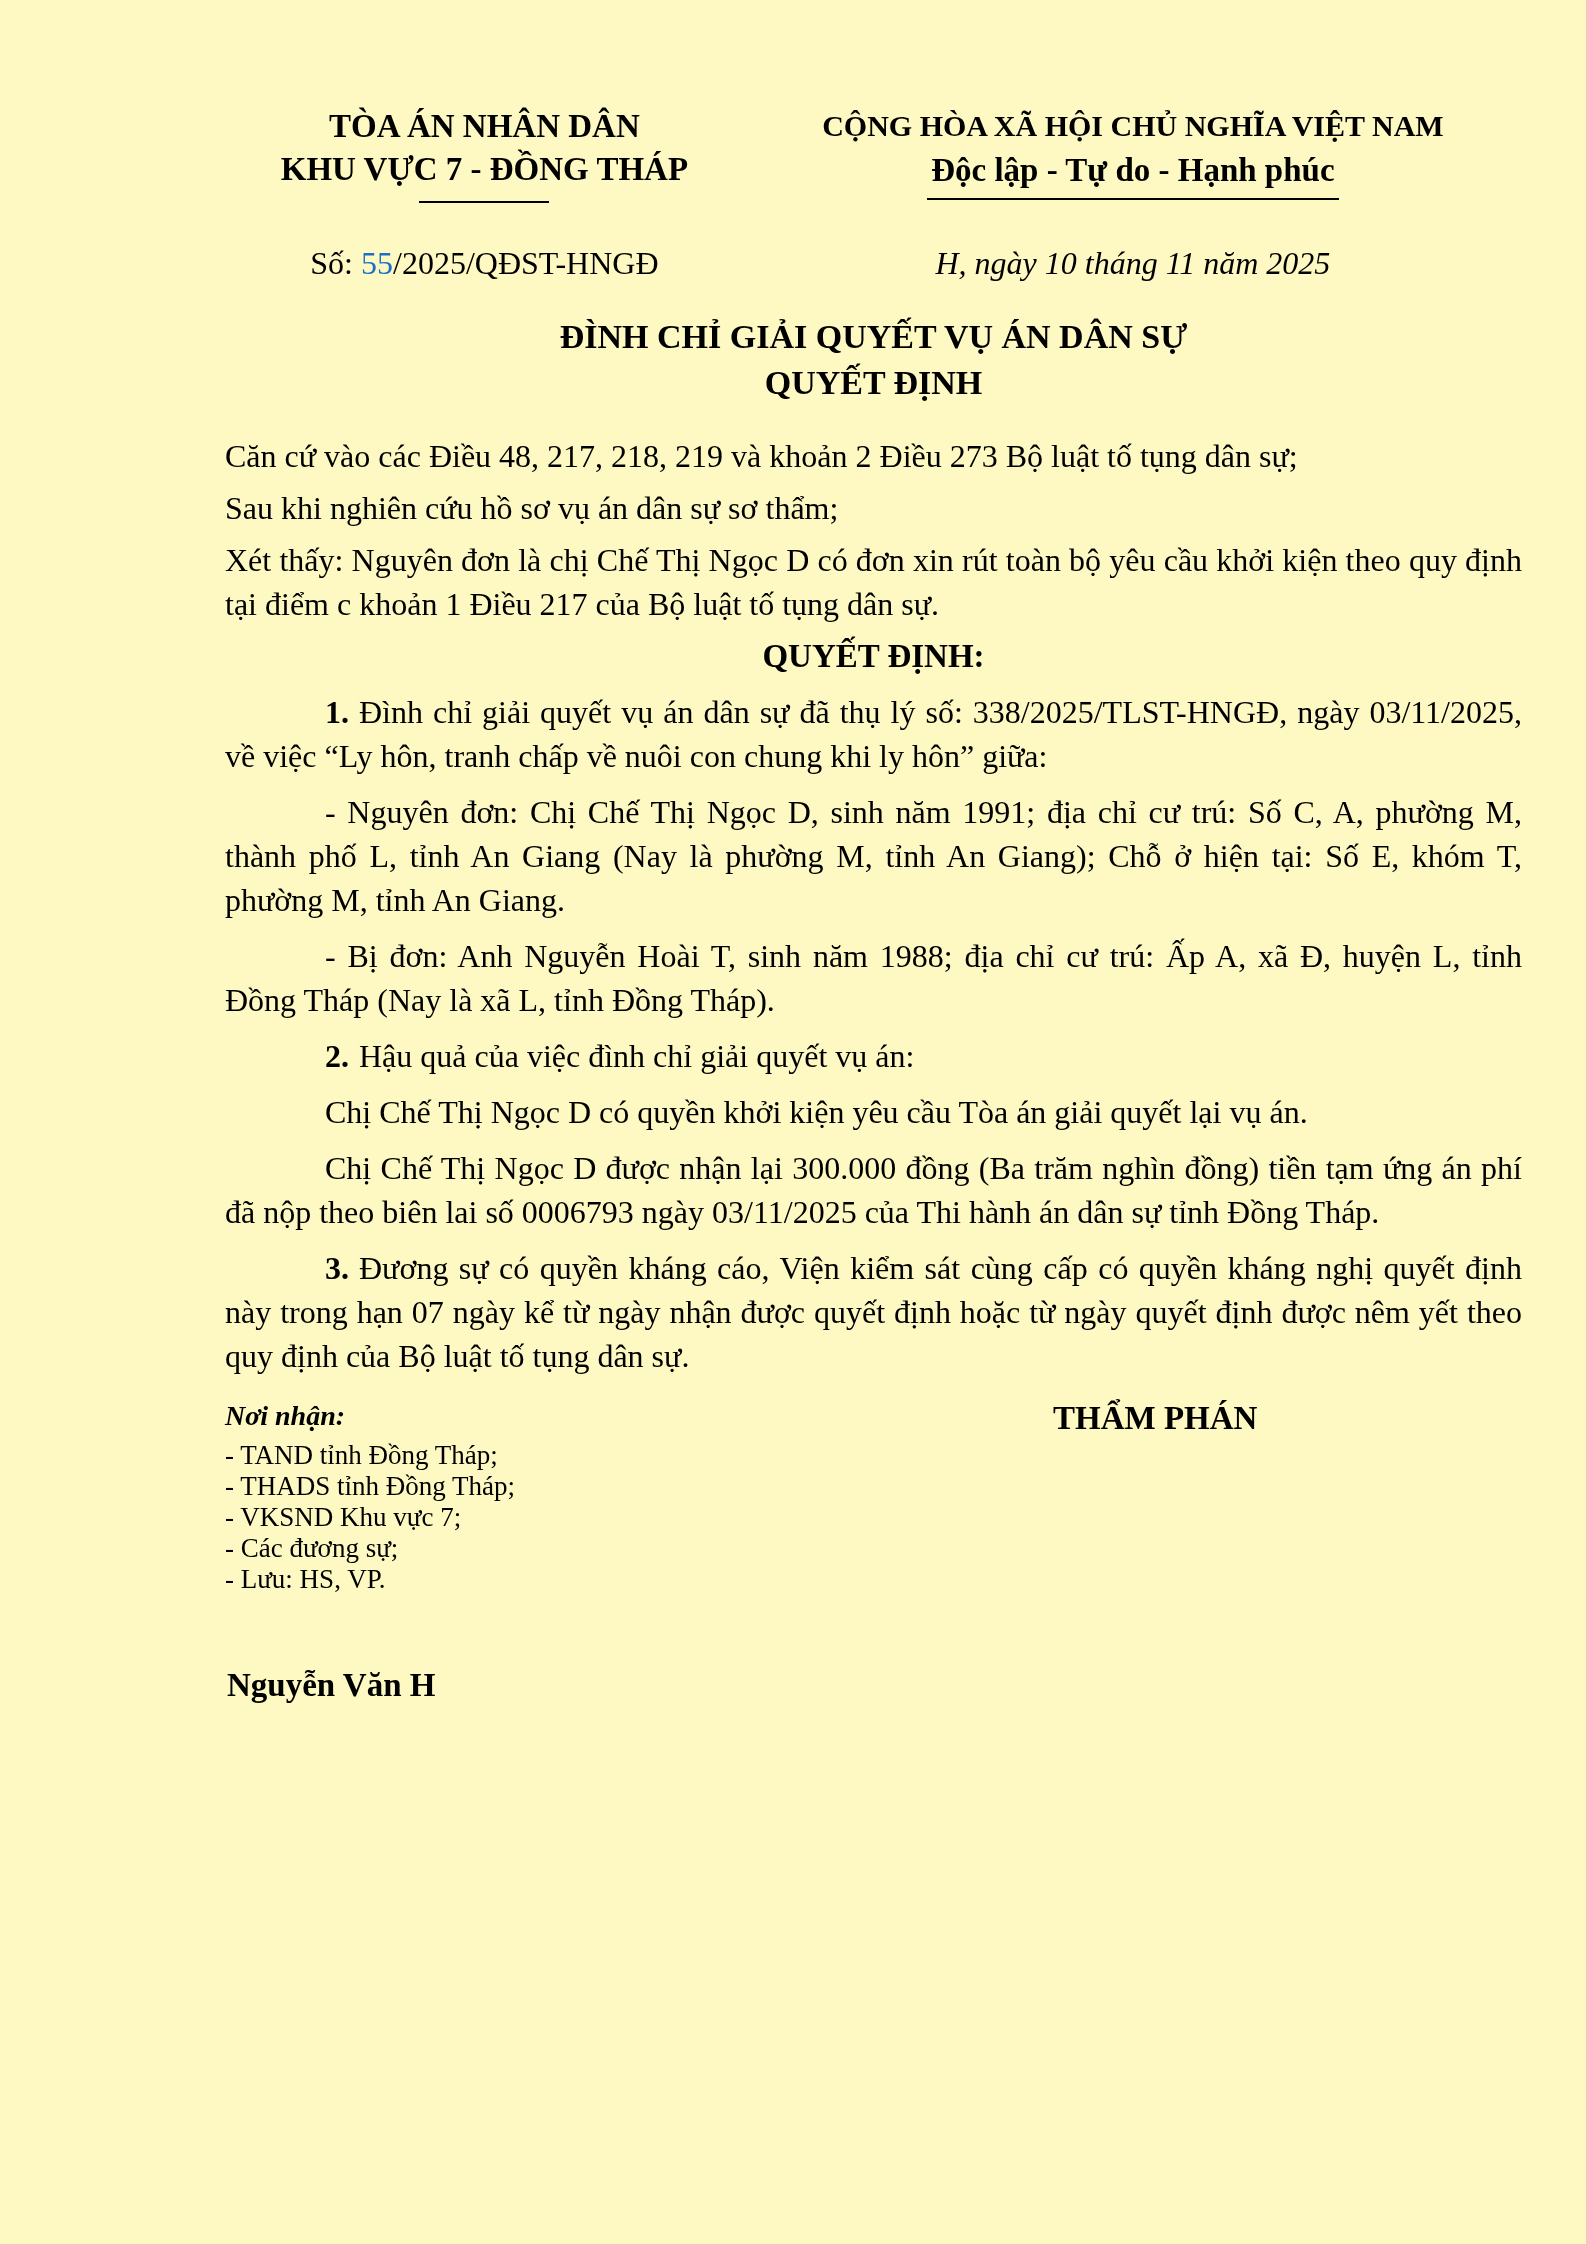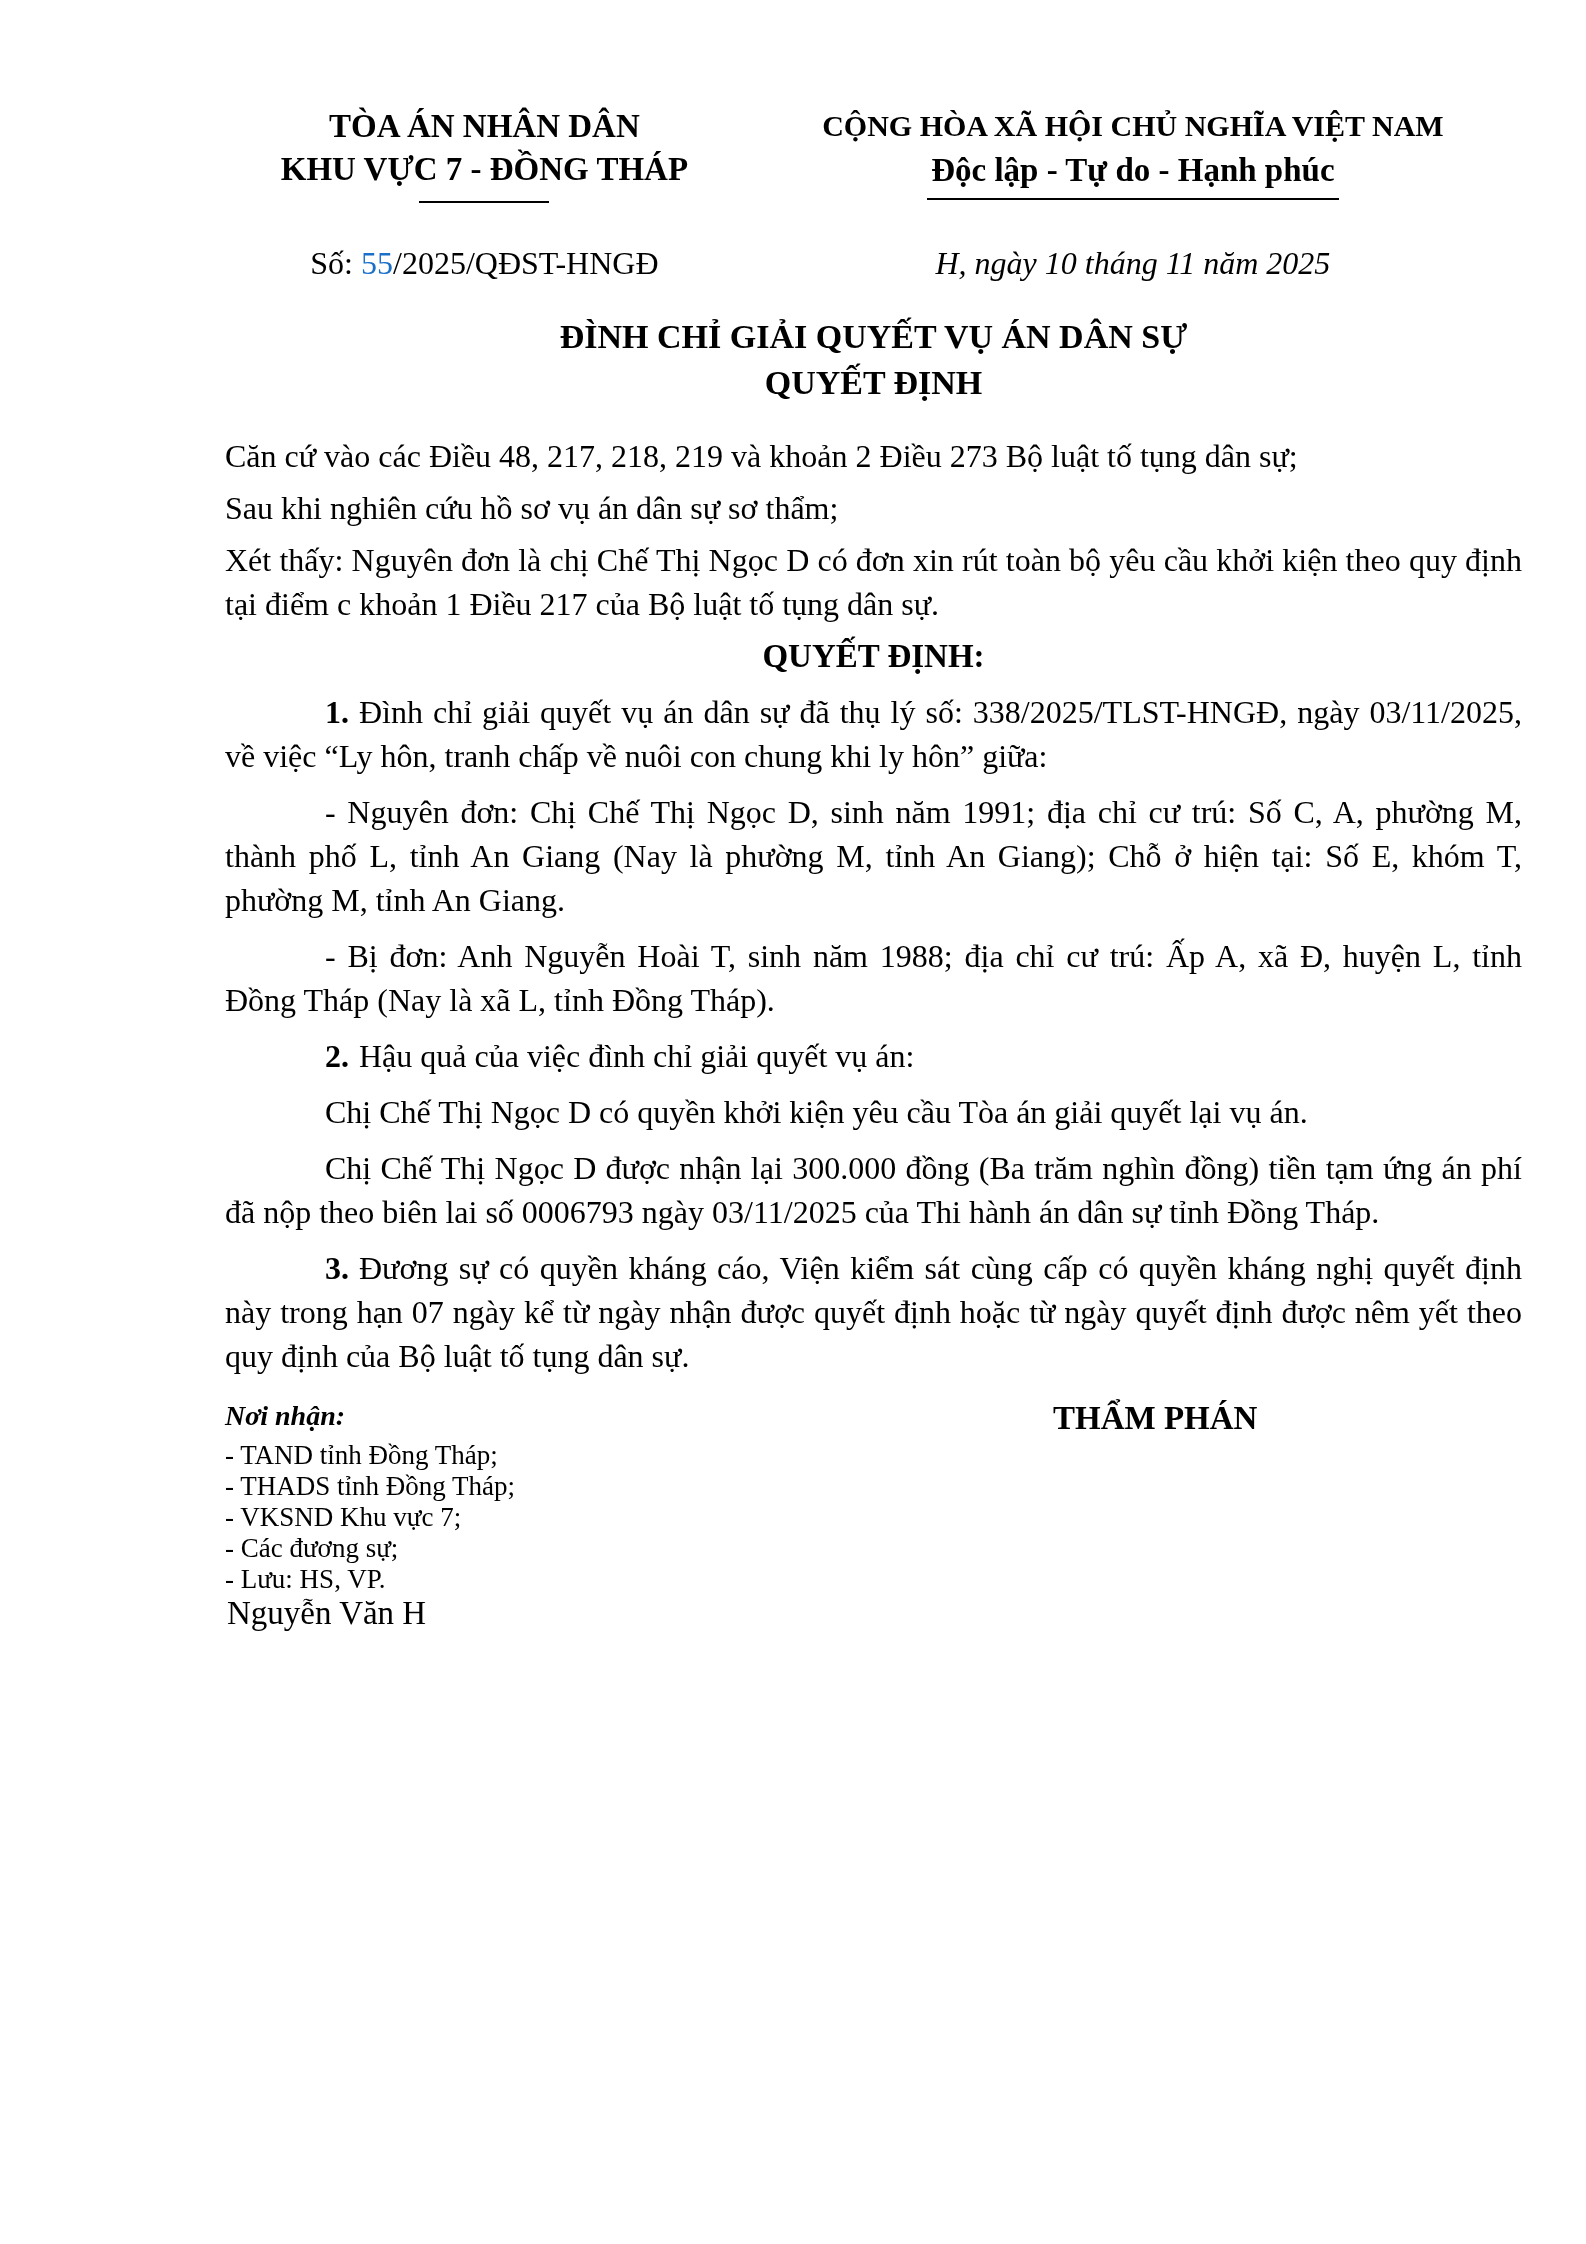--- a/index.html
+++ b/index.html
@@ -1,18 +1,18 @@
 <!DOCTYPE html>
 <html><head>
 <meta charset="utf-8">
 <style>
   html,body { margin:0; padding:0; background:#888; }
   .page {
     width:1586px; height:2244px;
-    background:#ffffff; color:#000;
+    background:#fef9c3; color:#000;
     font-family:"Liberation Serif", "DejaVu Serif", serif;
     position:relative; box-sizing:border-box;
     padding:105px 64px 0 225px;
     margin:0 auto;
   }
   .header { display:flex; align-items:flex-start; }
   .h-left { width:40%; text-align:center; font-weight:bold; font-size:33px; line-height:1.3; }
   .h-left .rule { width:130px; border-bottom:2px solid #000; margin:10px auto 0 auto; height:0; }
   .h-right { width:60%; text-align:center; font-weight:bold; }
   .h-right .l1 { font-size:30px; line-height:1.4; }
@@ -27,21 +27,21 @@
   .body p.indent { text-indent:100px;margin-top:12px; }
   .body p > b { margin-right:10px; }
   .body p > b:empty { display:none; margin:0; }
   .decision-heading { text-align:center; font-weight:bold; font-size:33px; line-height:44px; margin:10px 0 12px 0; text-indent:0; }
   .footer { display:flex; margin-top:22px; align-items:flex-start; }
   .recipients { width:55%; }
   .recipients-label { font-weight:bold; font-style:italic; font-size:28px; margin-bottom:8px; }
   .recipient-item { font-size:27px; line-height:31px; }
   .judge-block { flex:1; text-align:center; padding-right:150px; }
   .judge-title { font-weight:bold; font-size:33px; }
-  .signature { font-weight:normal; font-size:33px; padding-left:2px; }
+  .signature { font-weight:bold; font-size:33px; margin-top:72px; padding-left:2px; }
 </style>
 </head>
 <body>
 
 <div class="page">
 
   <div class="header">
     <div class="h-left">
       <div>TÒA ÁN NHÂN DÂN</div>
       <div>KHU VỰC 7 - ĐỒNG THÁP</div>

